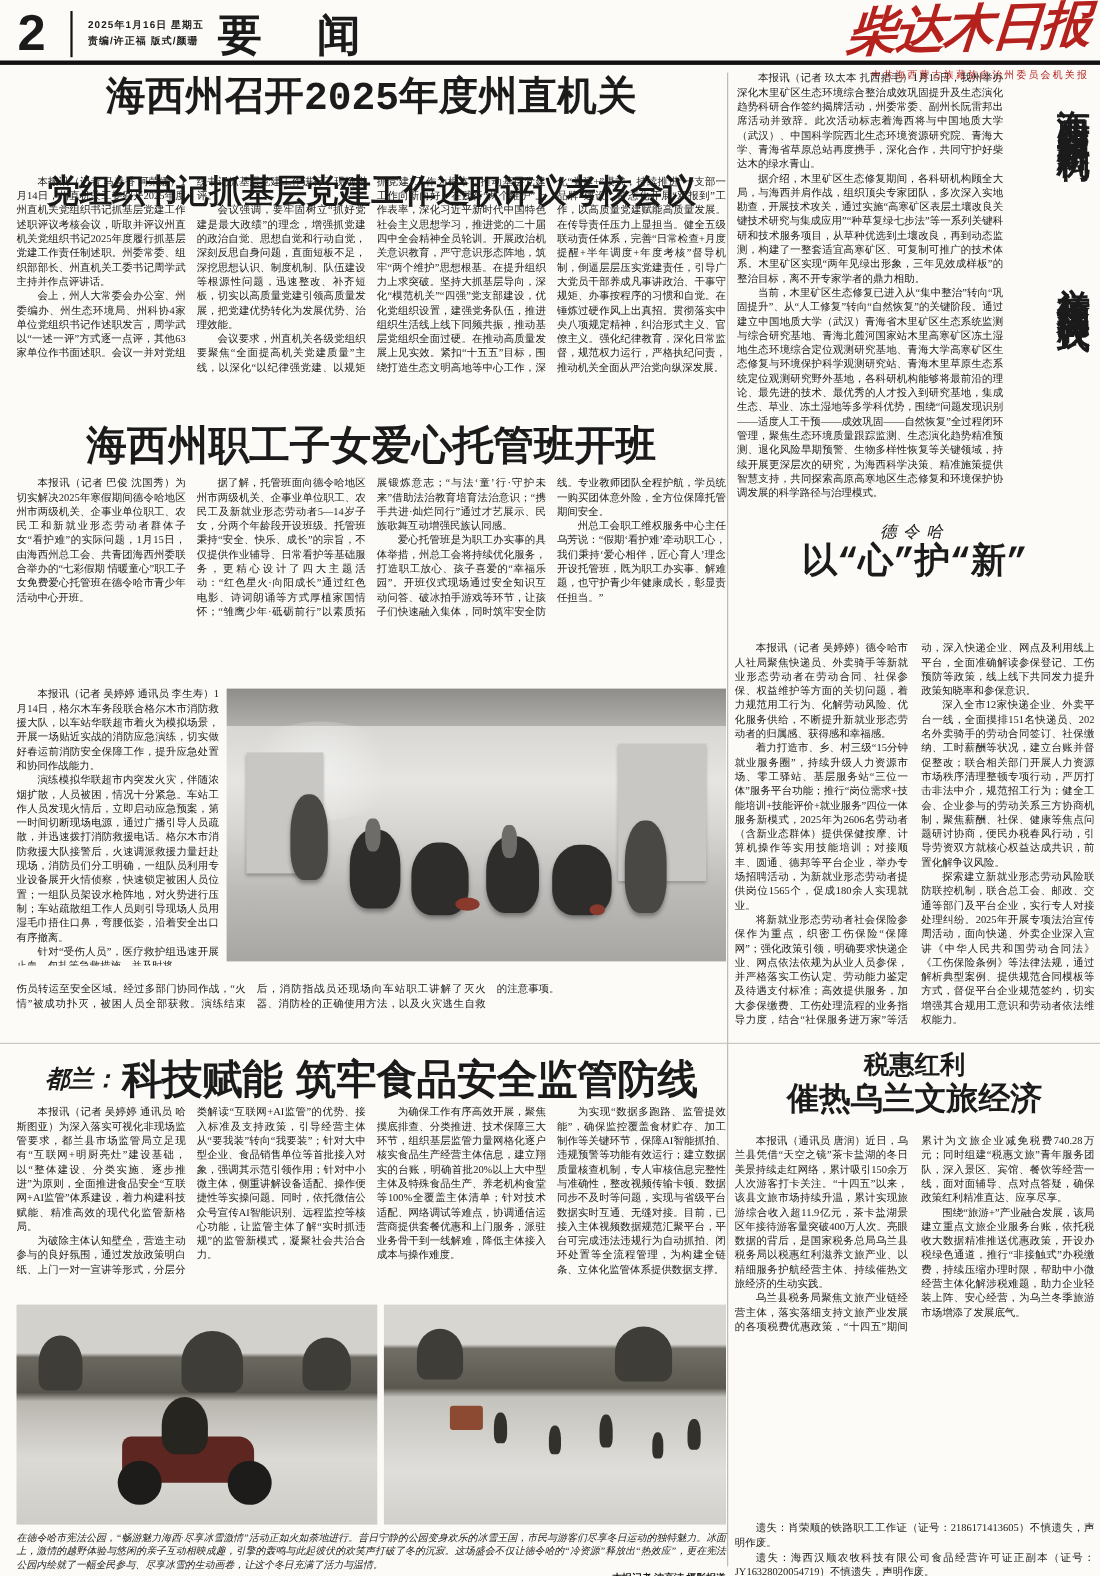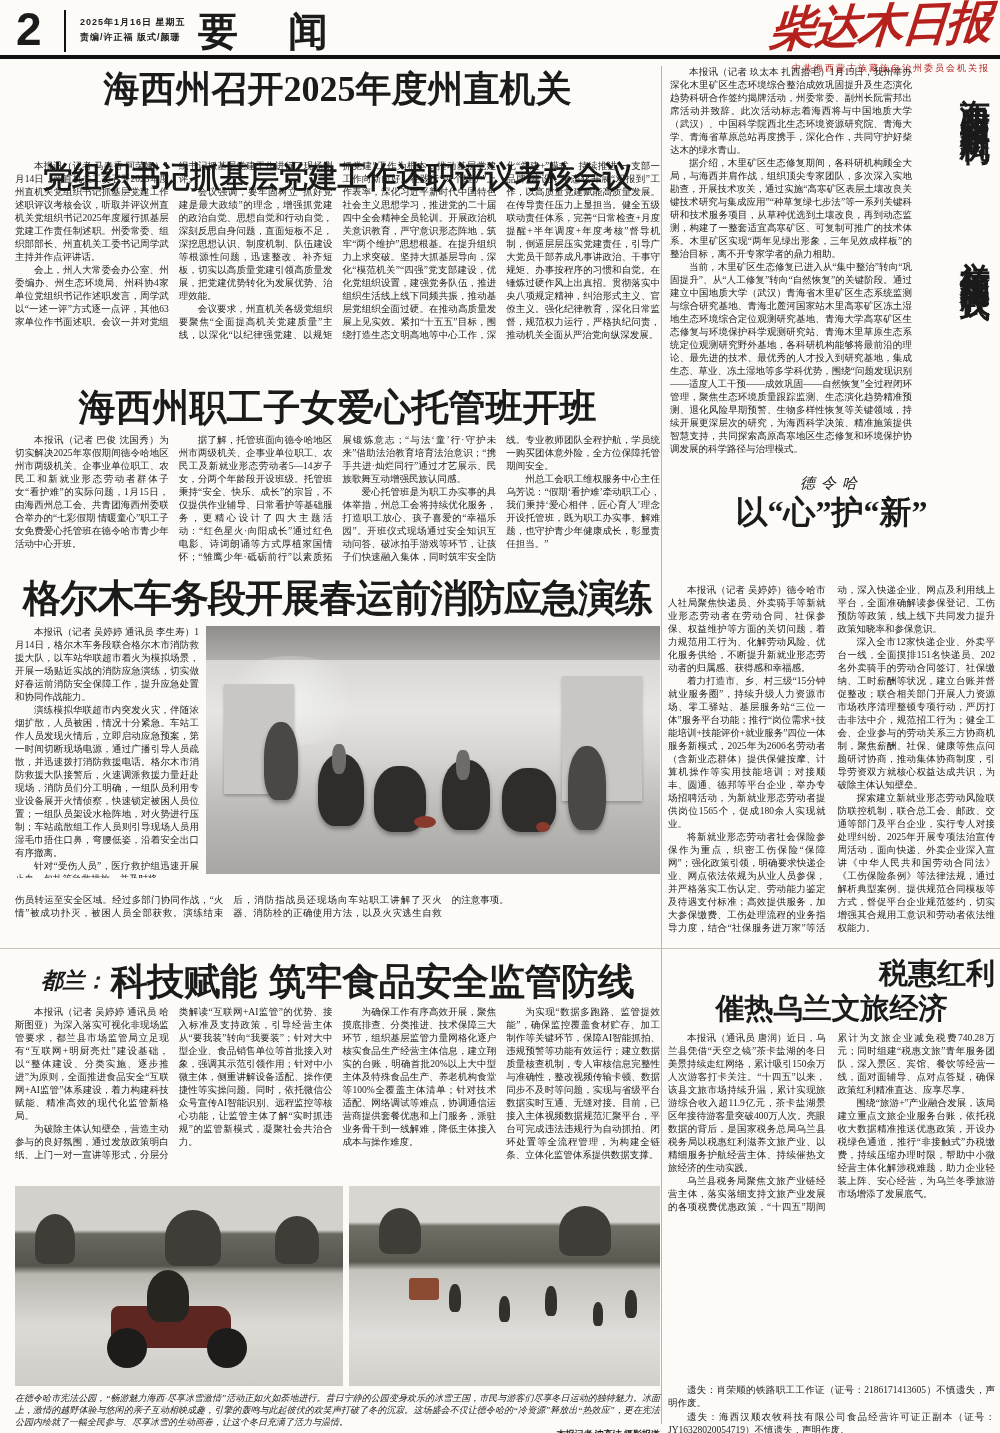--- a/index.html
+++ b/index.html
@@ -18,21 +18,21 @@
         font-family:"DejaVu Serif",serif;}
   .masthead-rule{position:absolute;left:0;top:55px;width:1000px;height:4px;background:#111;}
   .logo-sub{position:absolute;right:10px;top:62px;width:300px;text-align:right;font-size:9px;
             letter-spacing:2px;font-family:"Liberation Sans",sans-serif;}
   
   .body-text{font-size:9.5px;line-height:13px;text-align:justify;overflow:hidden;}
   .body-text p{margin:0;text-indent:2em;}
   .cols-4{column-count:4;column-gap:10px;}
   .cols-3{column-count:3;column-gap:10px;font-family:Liberation Serif, serif;}
   .cols-2{column-count:2;column-gap:12px;}
-  .hl{font-family:Liberation Serif, serif;font-weight:900;text-align:center;line-height:1.2;}
+  .hl{font-family:Liberation Mono, monospace;font-weight:900;text-align:center;line-height:1.2;}
   
   .a1{position:absolute;left:15px;top:68px;width:645px;}
   .a1 .l1{font-size:36px;}
   .a1 .l2{font-size:30px;letter-spacing:-0.5px;margin-top:48px;}
   .a1-body{position:absolute;left:15px;top:160px;width:645px;height:220px;}
   .divider-v{position:absolute;left:661px;top:66px;width:1px;height:1358px;background:#b9b5ad;}
   .divider-h{position:absolute;left:0;top:948px;width:1000px;height:1px;background:#c6c2ba;}
   .signing-body{position:absolute;left:670px;top:66px;width:242px;height:404px;}
   .signing-head{position:absolute;left:916px;top:76px;height:400px;width:78px;
                 writing-mode:vertical-rl;font-family:"DejaVu Serif",serif;font-weight:900;
@@ -61,21 +61,21 @@
   .dlh .kick{font-size:15px;font-style:italic;font-weight:normal;letter-spacing:6px;}
   .dlh .l1{font-size:32px;}
   .dlh .l2{font-size:31px;}
   .dlh-body{position:absolute;left:668px;top:584px;width:327px;height:358px;}
   .a4{position:absolute;left:15px;top:954px;width:645px;text-align:center;}
   .a4 .kick{display:inline-block;font-size:22px;font-style:italic;font-weight:bold;
             vertical-align:6px;margin-right:4px;font-family:"DejaVu Serif",serif;margin-top:12px;}
   .a4 .l1{display:inline-block;font-size:37px;font-weight:900;font-family:"DejaVu Serif",serif;letter-spacing:-0.5px;}
   .a4-body{position:absolute;left:15px;top:1006px;width:645px;height:162px;}
   .a5{position:absolute;left:668px;top:956px;width:327px;}
-  .a5 .l1{font-size:29px;text-align:right;}
+  .a5 .l1{font-size:23px;}
   .a5 .l2{font-size:29px;}
   .a5-body{position:absolute;left:668px;top:1032px;width:327px;height:344px;}
   
   .photo-b{position:absolute;top:1186px;height:200px;overflow:hidden;}
   .pb-left{left:15px;width:328px;
      background:linear-gradient(180deg,#d3d1cc 0%,#d3d1cc 22%,#6a675f 24%,#57544d 40%,#b9b6b0 44%,#dcdad5 70%,#cfcdc8 100%);}
   .pb-right{left:349px;width:311px;
      background:linear-gradient(180deg,#d8d6d1 0%,#d8d6d1 18%,#716e66 20%,#5b5850 38%,#c4c2bc 42%,#e0deda 75%,#d2d0cb 100%);}
   .tree{position:absolute;background:#3f3d37;border-radius:50% 50% 20% 20%;}
   .atv-body{position:absolute;background:#5d2620;border-radius:8px 14px 4px 6px;}
@@ -131,23 +131,20 @@
   <div class="a2">
     <div class="hl l1">海西州职工子女爱心托管班开班</div>
   </div>
   <div class="a2-body body-text cols-4">
       <p>本报讯（记者 巴俊 沈国秀）为切实解决2025年寒假期间德令哈地区州市两级机关、企事业单位职工、农民工和新就业形态劳动者群体子女“看护难”的实际问题，1月15日，由海西州总工会、共青团海西州委联合举办的“七彩假期 情暖童心”职工子女免费爱心托管班在德令哈市青少年活动中心开班。</p>
       <p>据了解，托管班面向德令哈地区州市两级机关、企事业单位职工、农民工及新就业形态劳动者5—14岁子女，分两个年龄段开设班级。托管班秉持“安全、快乐、成长”的宗旨，不仅提供作业辅导、日常看护等基础服务，更精心设计了四大主题活动：“红色星火·向阳成长”通过红色电影、诗词朗诵等方式厚植家国情怀；“雏鹰少年·砥砺前行”以素质拓展锻炼意志；“与法‘童’行·守护未来”借助法治教育培育法治意识；“携手共进·灿烂同行”通过才艺展示、民族歌舞互动增强民族认同感。</p>
       <p>爱心托管班是为职工办实事的具体举措，州总工会将持续优化服务，打造职工放心、孩子喜爱的“幸福乐园”。开班仪式现场通过安全知识互动问答、破冰拍手游戏等环节，让孩子们快速融入集体，同时筑牢安全防线。专业教师团队全程护航，学员统一购买团体意外险，全方位保障托管期间安全。</p>
       <p>州总工会职工维权服务中心主任乌芳说：“假期‘看护难’牵动职工心，我们秉持‘爱心相伴，匠心育人’理念开设托管班，既为职工办实事、解难题，也守护青少年健康成长，彰显责任担当。”</p>
     </div>
 
-  <div class="a3">
-    <div class="hl l1">格尔木车务段开展春运前消防应急演练</div>
-  </div>
   <div class="a3-col1 body-text">
       <p>本报讯（记者 吴婷婷 通讯员 李生寿）1月14日，格尔木车务段联合格尔木市消防救援大队，以车站华联超市着火为模拟场景，开展一场贴近实战的消防应急演练，切实做好春运前消防安全保障工作，提升应急处置和协同作战能力。</p>
       <p>演练模拟华联超市内突发火灾，伴随浓烟扩散，人员被困，情况十分紧急。车站工作人员发现火情后，立即启动应急预案，第一时间切断现场电源，通过广播引导人员疏散，并迅速拨打消防救援电话。格尔木市消防救援大队接警后，火速调派救援力量赶赴现场，消防员们分工明确，一组队员利用专业设备展开火情侦察，快速锁定被困人员位置；一组队员架设水枪阵地，对火势进行压制；车站疏散组工作人员则引导现场人员用湿毛巾捂住口鼻，弯腰低姿，沿着安全出口有序撤离。</p>
       <p>针对“受伤人员”，医疗救护组迅速开展止血、包扎等急救措施，并及时将</p>
     </div>
 
   <div class="photo-fire">
     <div class="pf-beam"></div>
     <div class="smoke" style="left:10px;top:30px;width:150px;height:90px;"></div>
     <div class="pf-shelf" style="left:18px;top:58px;width:70px;height:110px;"></div>
@@ -168,21 +165,21 @@
   </div>
 
   <div class="dlh">
     <div class="kick">德令哈</div>
     <div class="hl l1">以“心”护“新”</div>
   </div>
   <div class="dlh-body body-text cols-2">
       <p>本报讯（记者 吴婷婷）德令哈市人社局聚焦快递员、外卖骑手等新就业形态劳动者在劳动合同、社保参保、权益维护等方面的关切问题，着力规范用工行为、化解劳动风险、优化服务供给，不断提升新就业形态劳动者的归属感、获得感和幸福感。</p>
       <p>着力打造市、乡、村三级“15分钟就业服务圈”，持续升级人力资源市场、零工驿站、基层服务站“三位一体”服务平台功能；推行“岗位需求+技能培训+技能评价+就业服务”四位一体服务新模式，2025年为2606名劳动者（含新业态群体）提供保健按摩、计算机操作等实用技能培训；对接顺丰、圆通、德邦等平台企业，举办专场招聘活动，为新就业形态劳动者提供岗位1565个，促成180余人实现就业。</p>
       <p>将新就业形态劳动者社会保险参保作为重点，织密工伤保险“保障网”；强化政策引领，明确要求快递企业、网点依法依规为从业人员参保，并严格落实工伤认定、劳动能力鉴定及待遇支付标准；高效提供服务，加大参保缴费、工伤处理流程的业务指导力度，结合“社保服务进万家”等活动，深入快递企业、网点及利用线上平台，全面准确解读参保登记、工伤预防等政策，线上线下共同发力提升政策知晓率和参保意识。</p>
-      <p>深入全市12家快递企业、外卖平台一线，全面摸排151名快递员、202名外卖骑手的劳动合同签订、社保缴纳、工时薪酬等状况，建立台账并督促整改；联合相关部门开展人力资源市场秩序清理整顿专项行动，严厉打击非法中介，规范招工行为；健全工会、企业参与的劳动关系三方协商机制，聚焦薪酬、社保、健康等焦点问题研讨协商，推动集体协商制度，引导劳资双方就核心权益达成共识，为破除主体认知壁垒。</p>
+      <p>深入全市12家快递企业、外卖平台一线，全面摸排151名快递员、202名外卖骑手的劳动合同签订、社保缴纳、工时薪酬等状况，建立台账并督促整改；联合相关部门开展人力资源市场秩序清理整顿专项行动，严厉打击非法中介，规范招工行为；健全工会、企业参与的劳动关系三方协商机制，聚焦薪酬、社保、健康等焦点问题研讨协商，便民办税春风行动，引导劳资双方就核心权益达成共识，前置化解争议风险。</p>
       <p>探索建立新就业形态劳动风险联防联控机制，联合总工会、邮政、交通等部门及平台企业，实行专人对接处理纠纷。2025年开展专项法治宣传周活动，面向快递、外卖企业深入宣讲《中华人民共和国劳动合同法》《工伤保险条例》等法律法规，通过解析典型案例、提供规范合同模板等方式，督促平台企业规范签约，切实增强其合规用工意识和劳动者依法维权能力。</p>
     </div>
 
   <div class="a4">
     <span class="kick">都兰：</span><span class="l1">科技赋能 筑牢食品安全监管防线</span>
   </div>
   <div class="a4-body body-text cols-4">
       <p>本报讯（记者 吴婷婷 通讯员 哈斯图亚）为深入落实可视化非现场监管要求，都兰县市场监管局立足现有“互联网+明厨亮灶”建设基础，以“整体建设、分类实施、逐步推进”为原则，全面推进食品安全“互联网+AI监管”体系建设，着力构建科技赋能、精准高效的现代化监管新格局。</p>
       <p>为破除主体认知壁垒，营造主动参与的良好氛围，通过发放政策明白纸、上门一对一宣讲等形式，分层分类解读“互联网+AI监管”的优势、接入标准及支持政策，引导经营主体从“要我装”转向“我要装”；针对大中型企业、食品销售单位等首批接入对象，强调其示范引领作用；针对中小微主体，侧重讲解设备适配、操作便捷性等实操问题。同时，依托微信公众号宣传AI智能识别、远程监控等核心功能，让监管主体了解“实时抓违规”的监管新模式，凝聚社会共治合力。</p>
       <p>为确保工作有序高效开展，聚焦摸底排查、分类推进、技术保障三大环节，组织基层监管力量网格化逐户核实食品生产经营主体信息，建立翔实的台账，明确首批20%以上大中型主体及特殊食品生产、养老机构食堂等100%全覆盖主体清单；针对技术适配、网络调试等难点，协调通信运营商提供套餐优惠和上门服务，派驻业务骨干到一线解难，降低主体接入成本与操作难度。</p>

